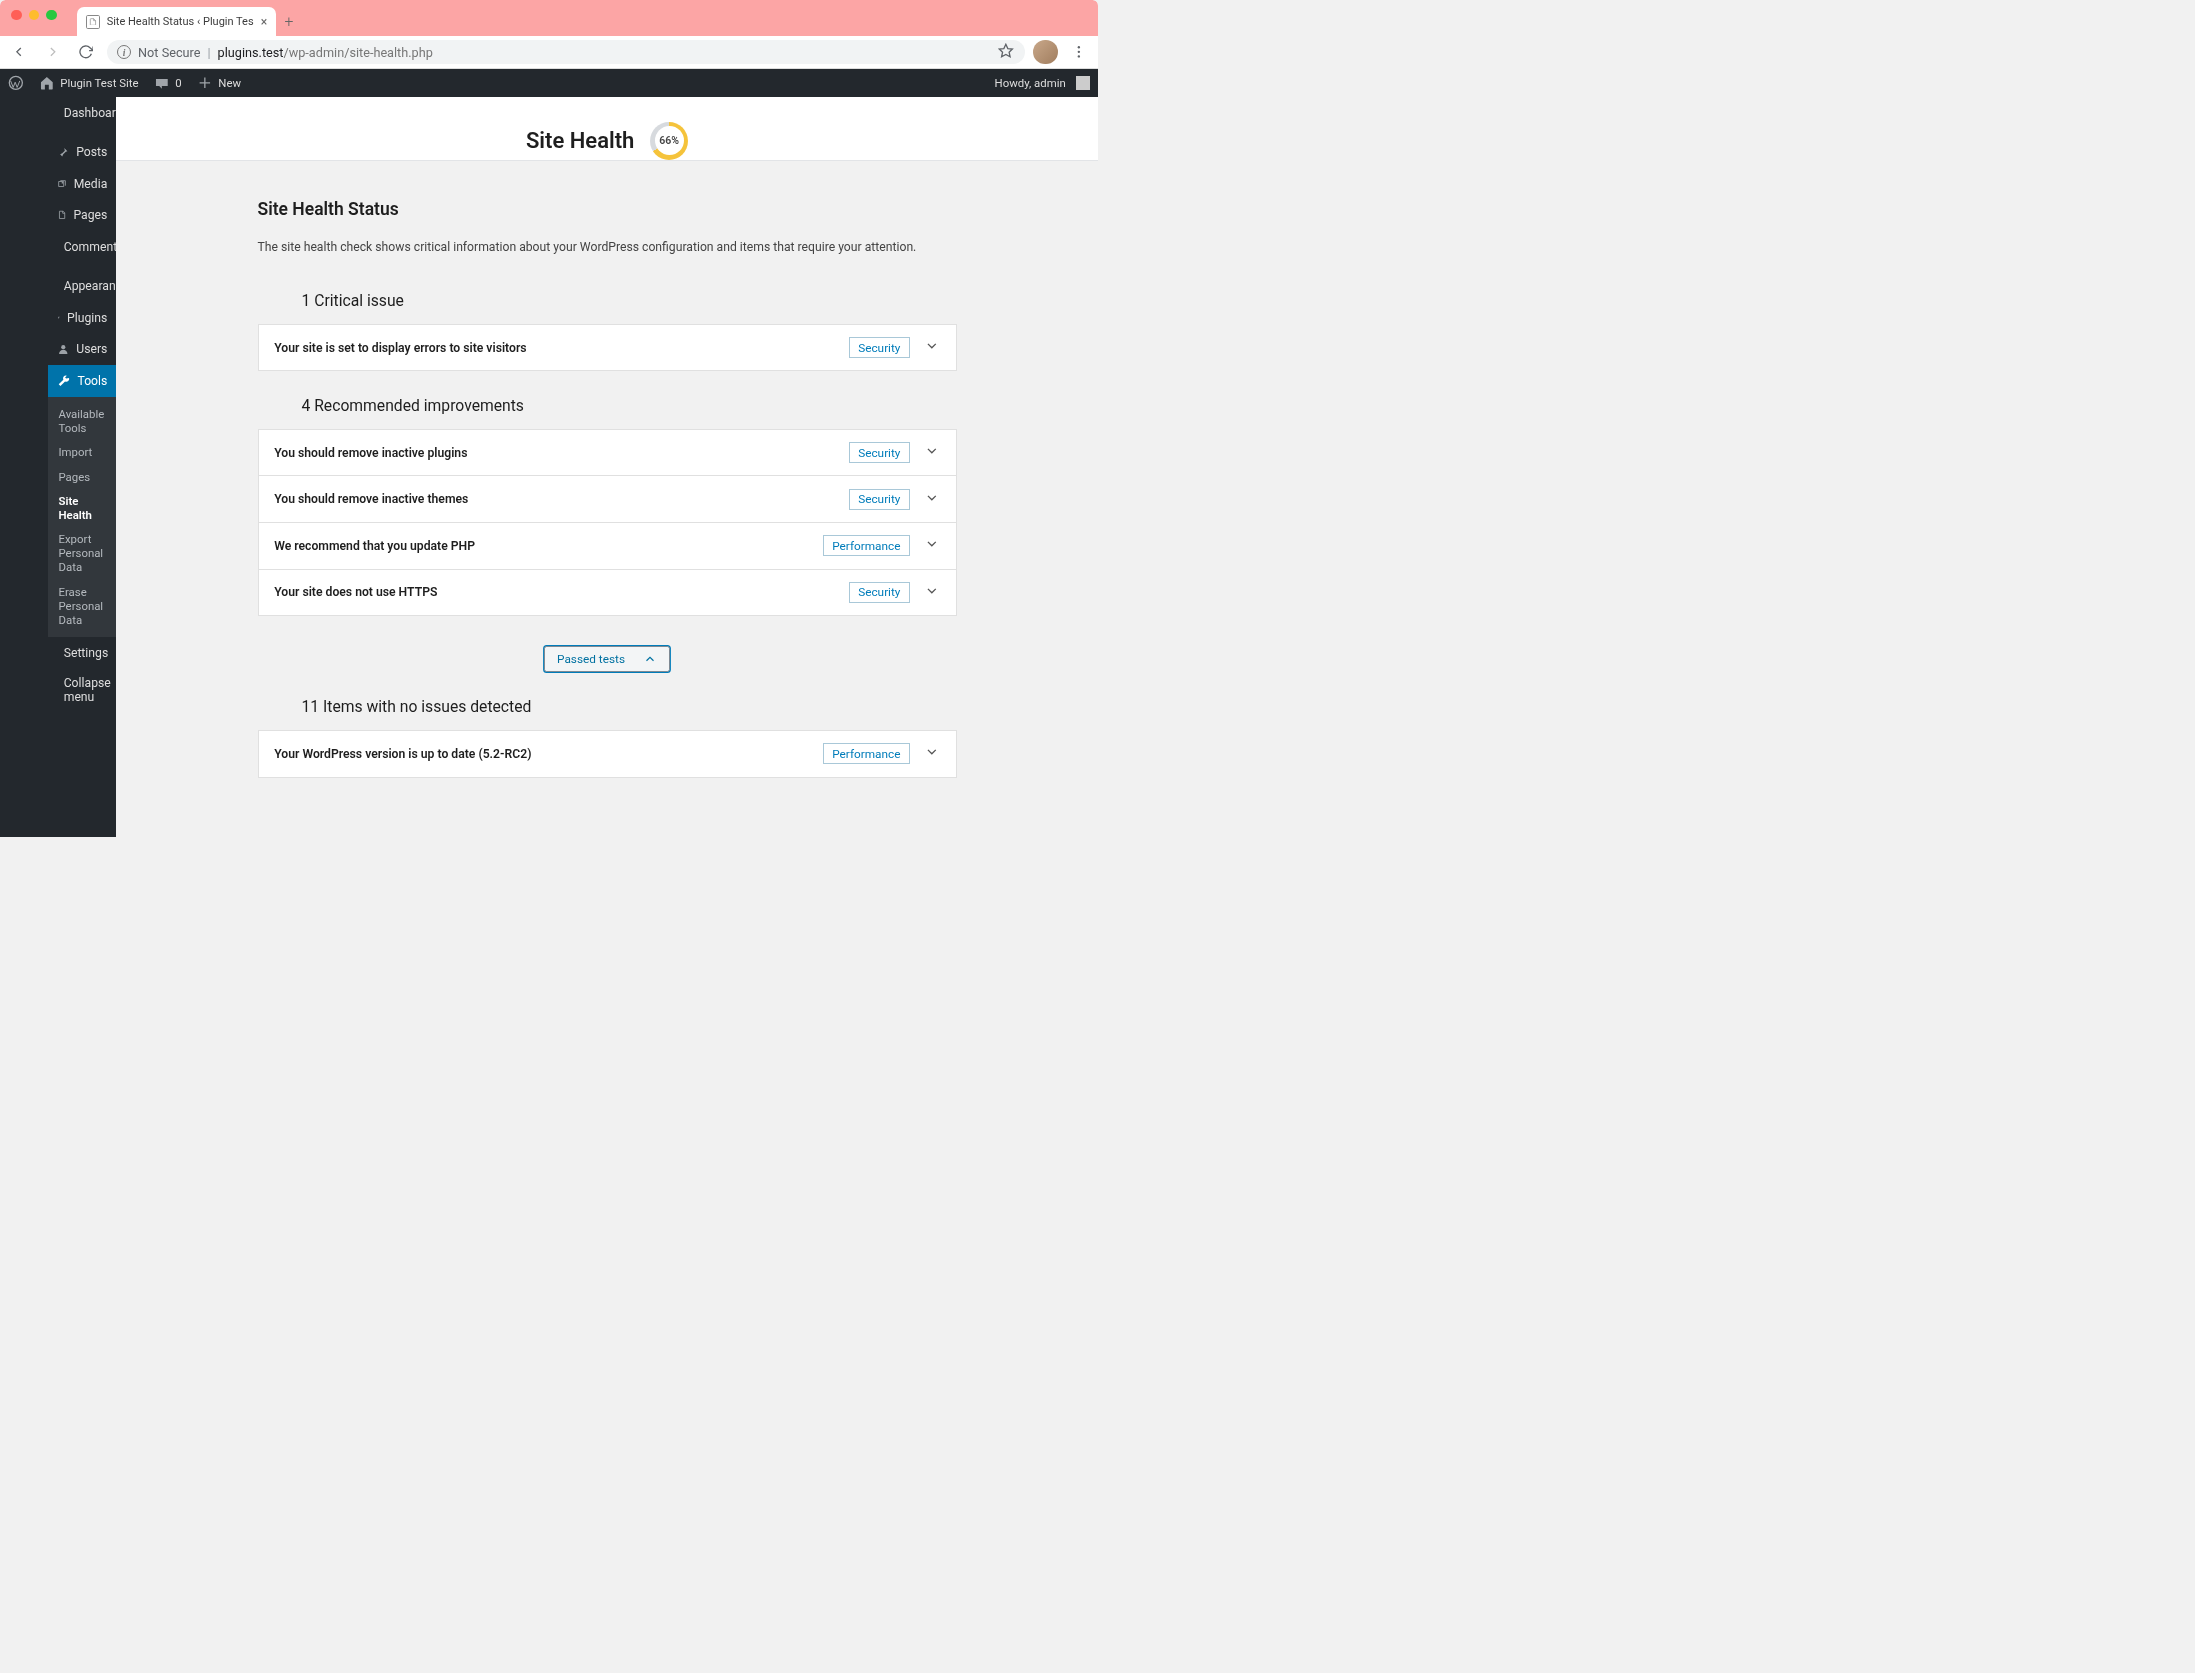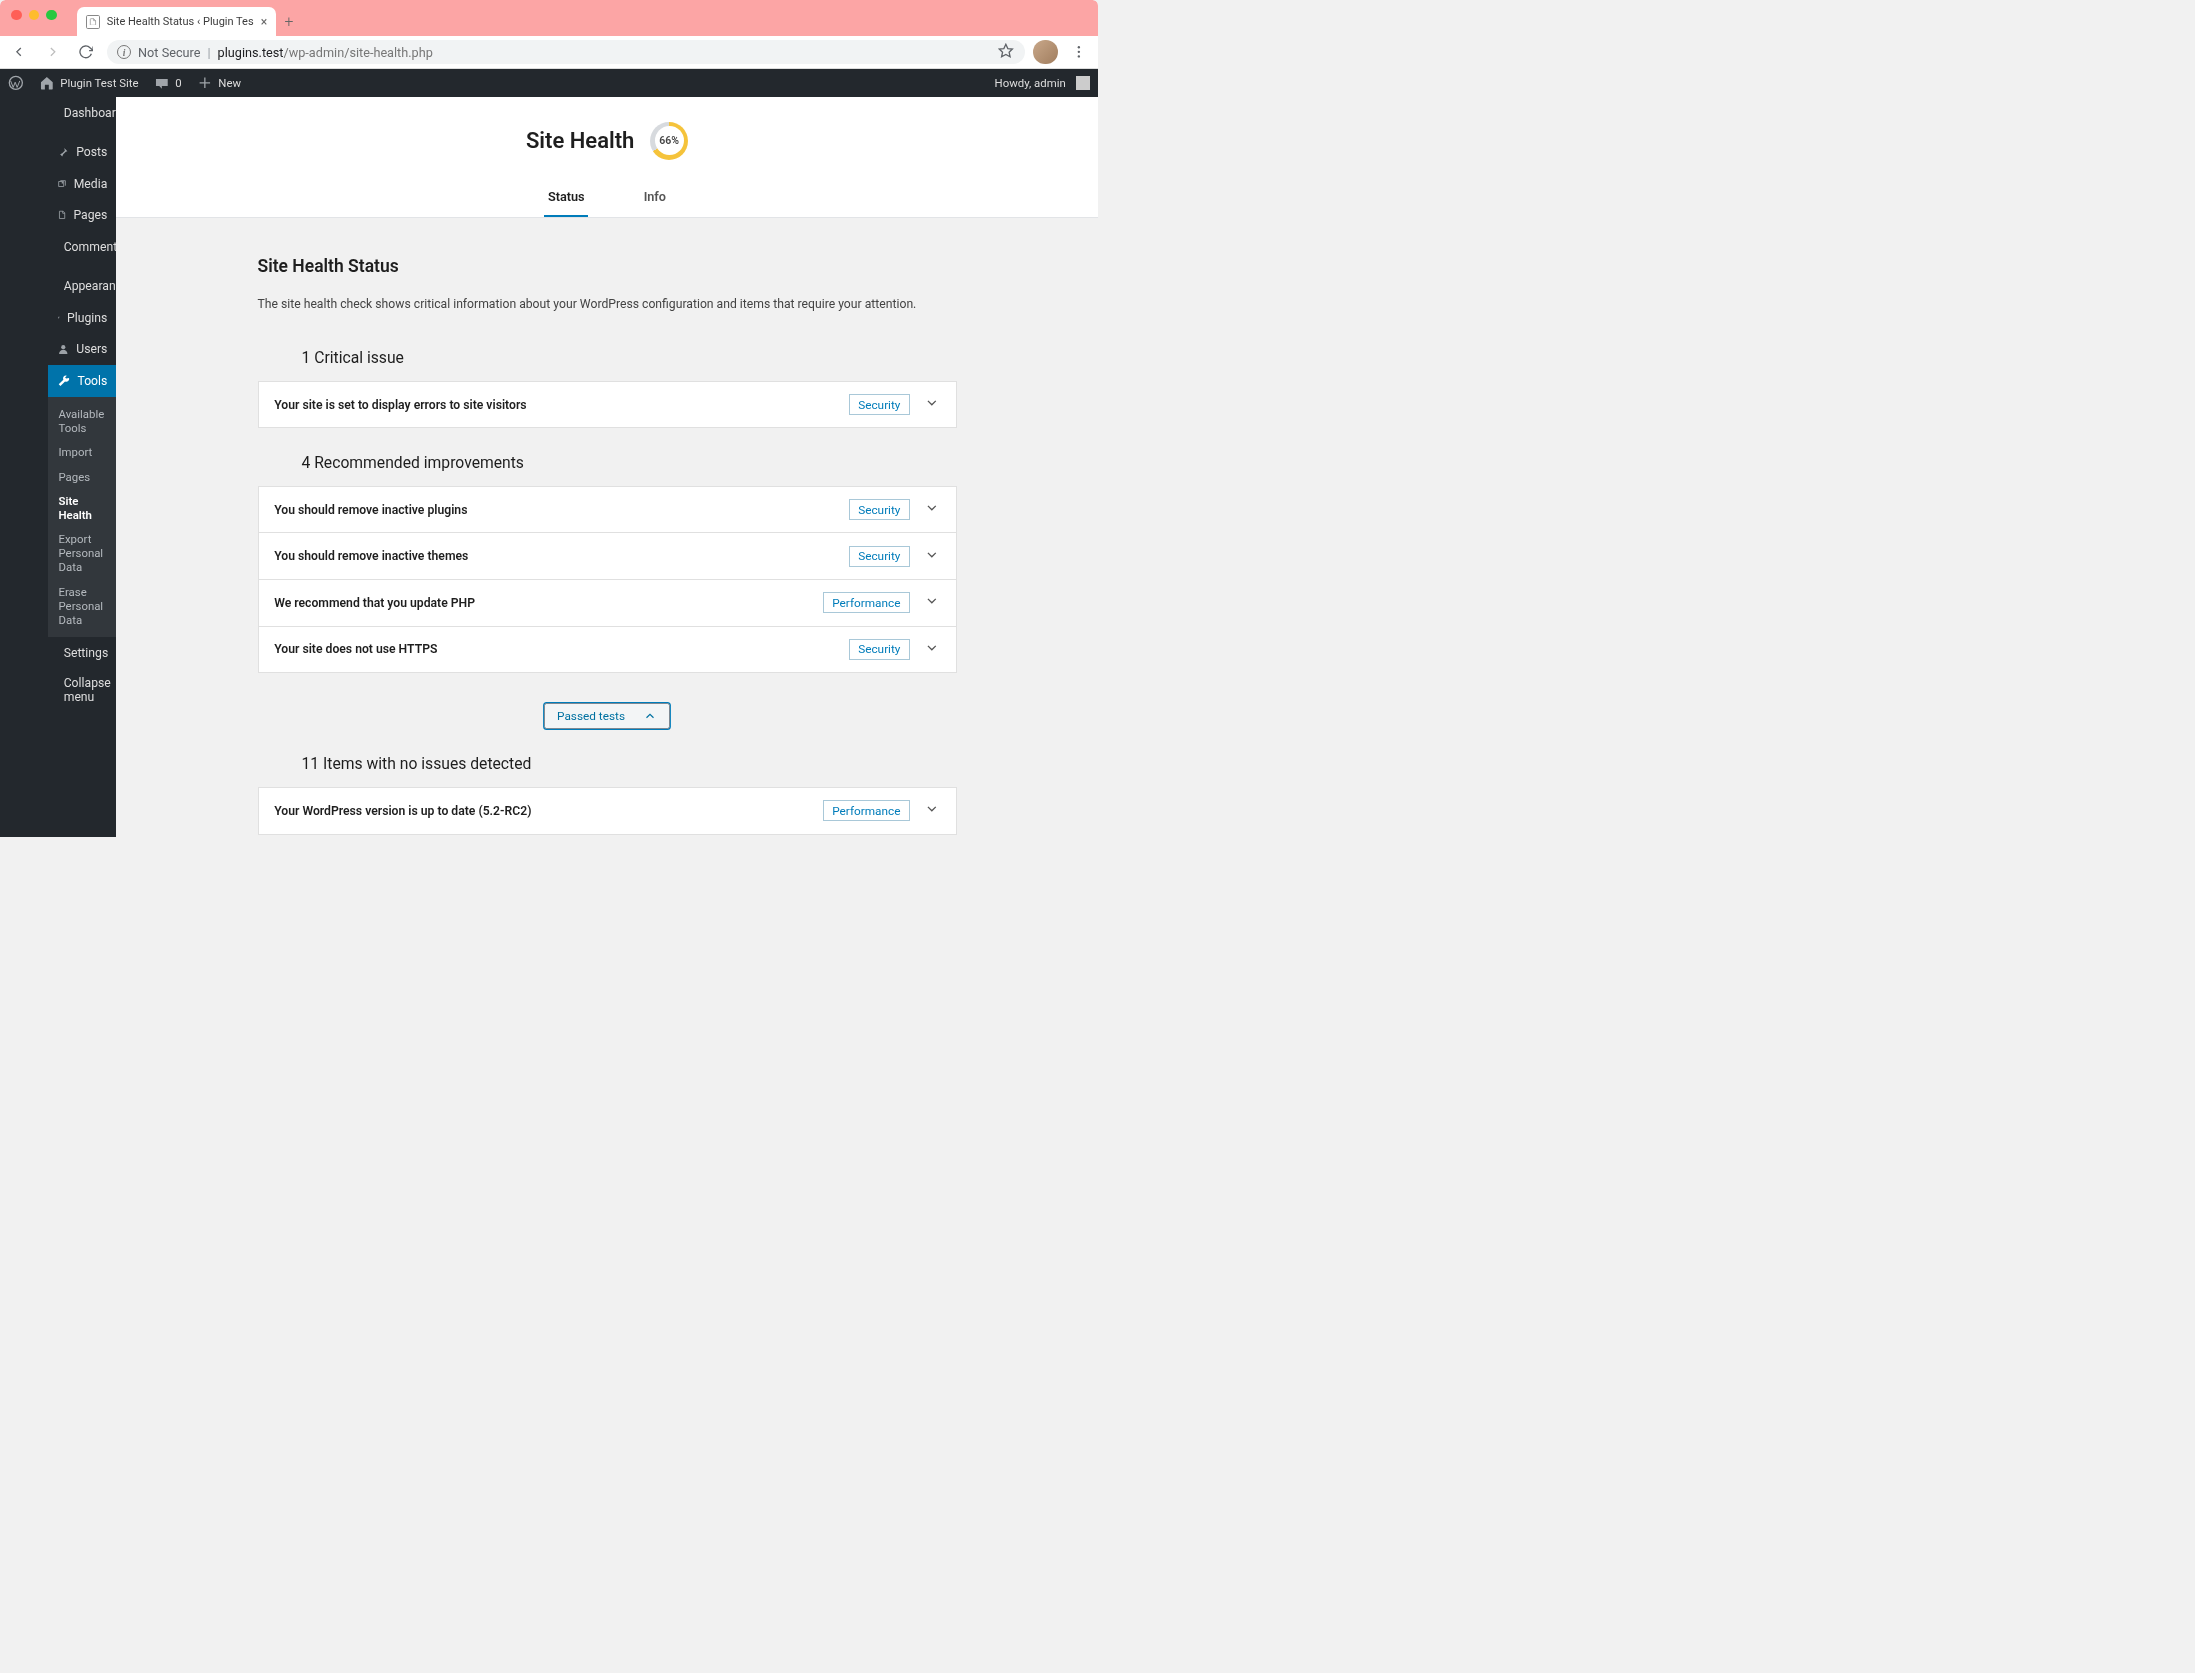--- a/index.html
+++ b/index.html
@@ -275,24 +275,20 @@
   </div>
 
   <div class="wp-content" id="content-scroll">
     <div class="sh-header">
       <div class="sh-title-row">
         <div class="sh-title">Site Health</div>
         <div class="sh-progress">
             <div class="sh-progress-inner">66%</div>
           </div>
       </div>
-      <div class="sh-tabs">
-        <div class="sh-tab active">Status</div>
-        <div class="sh-tab">Info</div>
-      </div>
     </div>
 
     <div class="sh-main">
       <div class="sh-h2">Site Health Status</div>
       <div class="sh-desc">The site health check shows critical information about your WordPress configuration and items that require your attention.</div>
 
       <div class="sh-h3">1 Critical issue</div>
       <div class="accordion" id="critical-list">
           <div class="acc-item">
             <div class="acc-title">Your site is set to display errors to site visitors</div>

